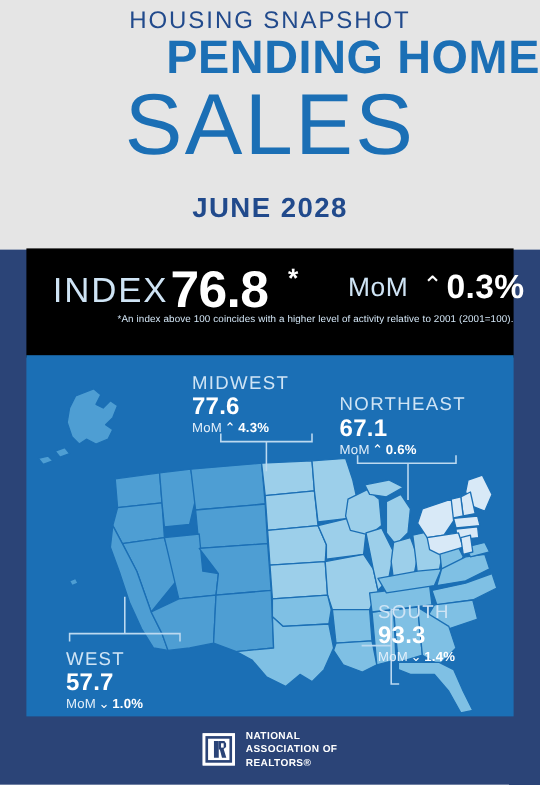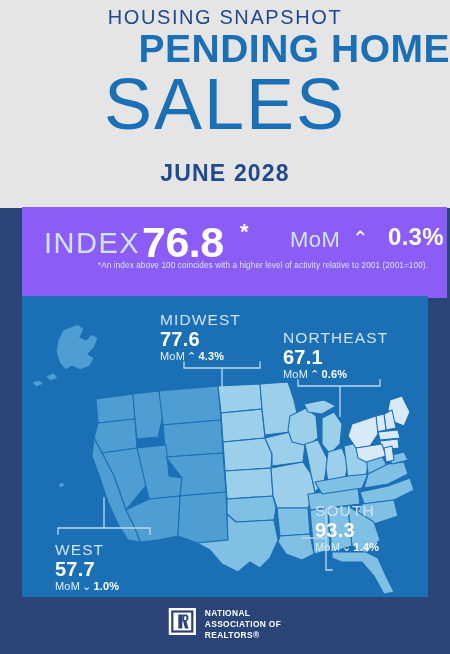--- a/index.html
+++ b/index.html
@@ -33,22 +33,21 @@
     position:absolute;left:0;top:160px;width:450px;text-align:center;
     font-size:23px;font-weight:bold;letter-spacing:1.2px;color:#214a8c;
   }
 
   
   .navy{position:absolute;left:0;top:208px;width:450px;height:446px;background:#2b4477;}
 
   
   .indexpanel{
     position:absolute;left:22px;top:207px;width:406px;height:91px;
-    background:#8b5cf6;
-    padding-left:19px;
+    background:#000000;
   }
   .idx-row{position:absolute;left:0;top:12px;width:406px;height:40px;}
   .idx-label{
     position:absolute;left:22px;top:8px;
     font-size:29px;font-weight:300;letter-spacing:1.5px;color:#cfe4f5;
   }
   .idx-value{
     position:absolute;left:120px;top:-1px;
     font-size:43px;font-weight:bold;letter-spacing:-0.5px;color:#ffffff;
   }
@@ -59,21 +58,21 @@
   .idx-mom-label{
     position:absolute;left:268px;top:8px;
     font-size:22px;font-weight:300;letter-spacing:0.5px;color:#cfe4f5;
   }
   .idx-arrow{
     position:absolute;left:330px;top:9px;
     font-size:20px;color:#ffffff;line-height:1;
   }
   .idx-mom-value{
     position:absolute;left:350px;top:4px;
-    font-size:24px;font-weight:bold;color:#ffffff;letter-spacing:0.3px;margin-left:16px;
+    font-size:28px;font-weight:bold;color:#ffffff;letter-spacing:0.3px;
   }
   .idx-foot{
     position:absolute;left:0;top:54px;width:406px;text-align:right;
     font-size:8.2px;color:#d4e7f7;letter-spacing:0.1px;
   }
 
   
   .mappanel{
     position:absolute;left:22px;top:296px;width:406px;height:301px;
     background:#1b6fb5;
@@ -99,21 +98,21 @@
 
   .co-midwest{left:160px;top:312px;width:150px;}
   .co-northeast{left:283px;top:330px;width:140px;}
   .co-south{left:315px;top:503px;width:125px;}
   .co-west{left:55px;top:528px;width:130px;margin-top:14px;}
 
   
   .logo{position:absolute;left:0;top:608px;width:450px;height:46px;}
   .logo-inner{
     position:absolute;left:50%;top:0;transform:translateX(-50%);
-    display:flex;align-items:flex-start;gap:9px;
+    display:flex;align-items:center;gap:9px;
   }
   .logo-mark{
     width:27px;height:27px;background:#ffffff;position:relative;flex:0 0 auto;
   }
   .logo-mark svg{display:block;}
   .logo-text{
     font-size:8.4px;font-weight:bold;color:#ffffff;line-height:1.32;
     letter-spacing:0.35px;text-transform:uppercase;
   }
 </style>

